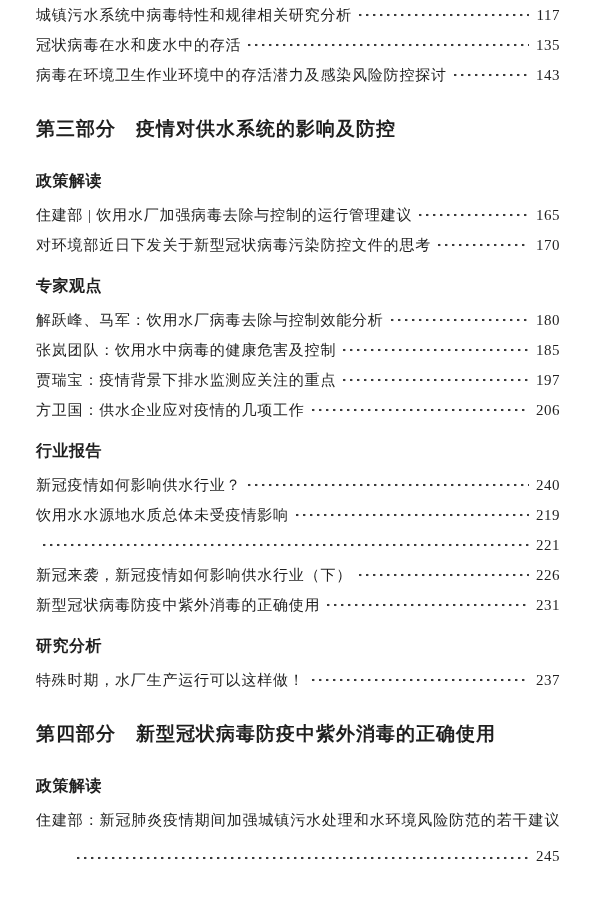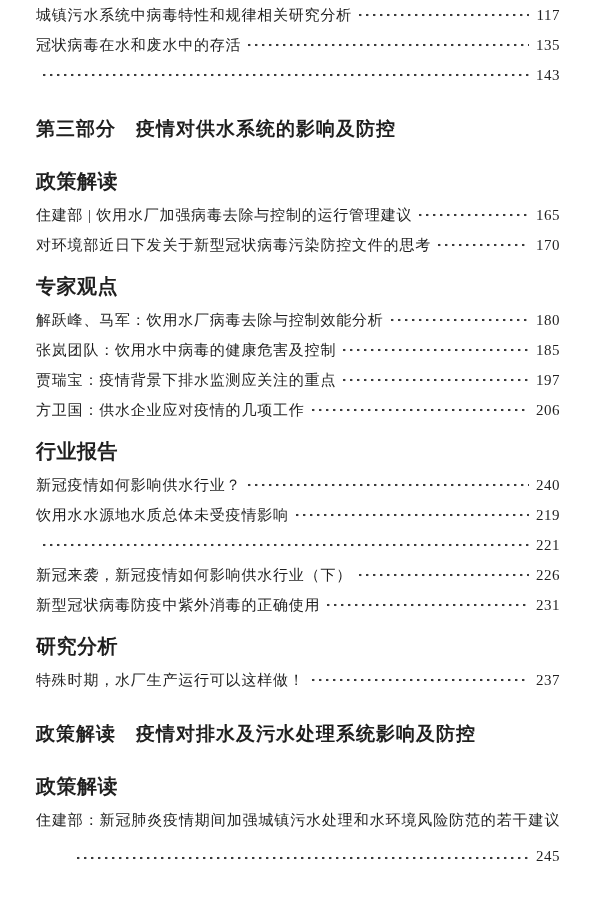--- a/index.html
+++ b/index.html
@@ -43,21 +43,21 @@
     font-weight: bold;
     font-size: 19px;
     line-height: 26px;
     text-align: left;
     letter-spacing: 1px;
     margin: 26px 0 28px 0;
   }
   .group-label {
     font-family: "Liberation Sans", "DejaVu Sans", sans-serif;
     font-weight: bold;
-    font-size: 20px;
+    font-size: 16px;
     line-height: 22px;
     letter-spacing: 0.5px;
     margin: 15px 0 8px 0;
   }
   .wrap-title {
     height: 30px;
     line-height: 30px;
     font-size: 15px;
     letter-spacing: 0.6px;
     text-align: justify;
@@ -81,20 +81,21 @@
     <span class="toc-title">城镇污水系统中病毒特性和规律相关研究分析</span>
     <span class="leader"></span>
     <span class="pagenum">117</span>
   </div>
   <div class="toc-row">
     <span class="toc-title">冠状病毒在水和废水中的存活</span>
     <span class="leader"></span>
     <span class="pagenum">135</span>
   </div>
   <div class="toc-row">
+    <span class="toc-title">病毒在环境卫生作业环境中的存活潜力及感染风险防控探讨</span>
     <span class="leader"></span>
     <span class="pagenum">143</span>
   </div>
 
   <div class="part-heading">第三部分　疫情对供水系统的影响及防控</div>
 
   <div class="group-label">政策解读</div>
   <div class="toc-row">
     <span class="toc-title">住建部 | 饮用水厂加强病毒去除与控制的运行管理建议</span>
     <span class="leader"></span>
@@ -154,21 +155,21 @@
     <span class="pagenum">231</span>
   </div>
 
   <div class="group-label">研究分析</div>
   <div class="toc-row">
     <span class="toc-title">特殊时期，水厂生产运行可以这样做！</span>
     <span class="leader"></span>
     <span class="pagenum">237</span>
   </div>
 
-  <div class="part-heading">政策解读　疫情对排水及污水处理系统影响及防控</div>
+  <div class="part-heading">第四部分　新型冠状病毒防疫中紫外消毒的正确使用</div>
 
   <div class="group-label">政策解读</div>
   <div class="wrap-title">住建部：新冠肺炎疫情期间加强城镇污水处理和水环境风险防范的若干建议</div>
   <div class="wrap-cont">
     <span class="leader"></span>
     <span class="pagenum">245</span>
   </div>
 
 </div>
 

